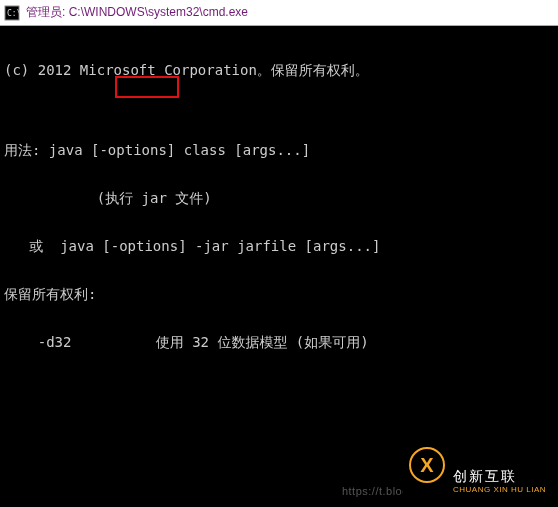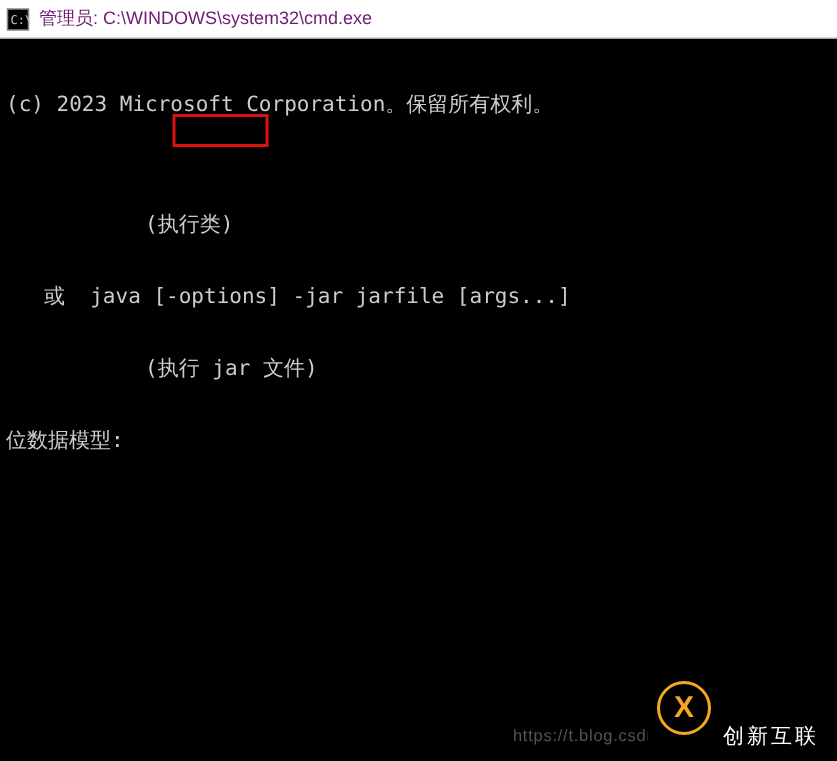--- a/index.html
+++ b/index.html
@@ -87,26 +87,27 @@
   <span class="icon">
     <svg viewBox="0 0 16 16">
       <rect x="1" y="1" width="14" height="14" fill="#000" stroke="#888" stroke-width="1"></rect>
       <text x="3" y="11" font-size="8" fill="#ccc" font-family="monospace">C:\</text>
     </svg>
   </span>
   <span class="title">管理员: C:\WINDOWS\system32\cmd.exe</span>
 </div>
 
 <div class="terminal">
-  <div class="line">(c) 2023 Microsoft Corporation。保留所有权利。</div>
+  <div class="line">(c) 2012 Microsoft Corporation。保留所有权利。</div>
   <div class="line"></div>
-  <div class="line">           (执行类)</div>
+  <div class="line">用法: java [-options] class [args...]</div>
+  <div class="line">           (执行 jar 文件)</div>
   <div class="line">   或  java [-options] -jar jarfile [args...]</div>
-  <div class="line">           (执行 jar 文件)</div>
-  <div class="line">位数据模型:</div>
+  <div class="line">保留所有权利:</div>
+  <div class="line">    -d32          使用 32 位数据模型 (如果可用)</div>
   
   
   
   <div class="line"></div>
   
   
   
   
   
   
@@ -123,14 +124,15 @@
 </div>
 
 <div class="highlight-box" style="top:76px;left:115px;width:64px;height:22px;"></div>
 
 <div class="faint-wm">https://t.blog.csdn.net</div>
 
 <div class="watermark">
   <div class="wm-logo">X</div>
   <div class="wm-text">
     <span class="wm-cn">创新互联</span>
+    <span class="wm-en">CHUANG XIN HU LIAN</span>
   </div>
 </div>
 
 </body></html>

